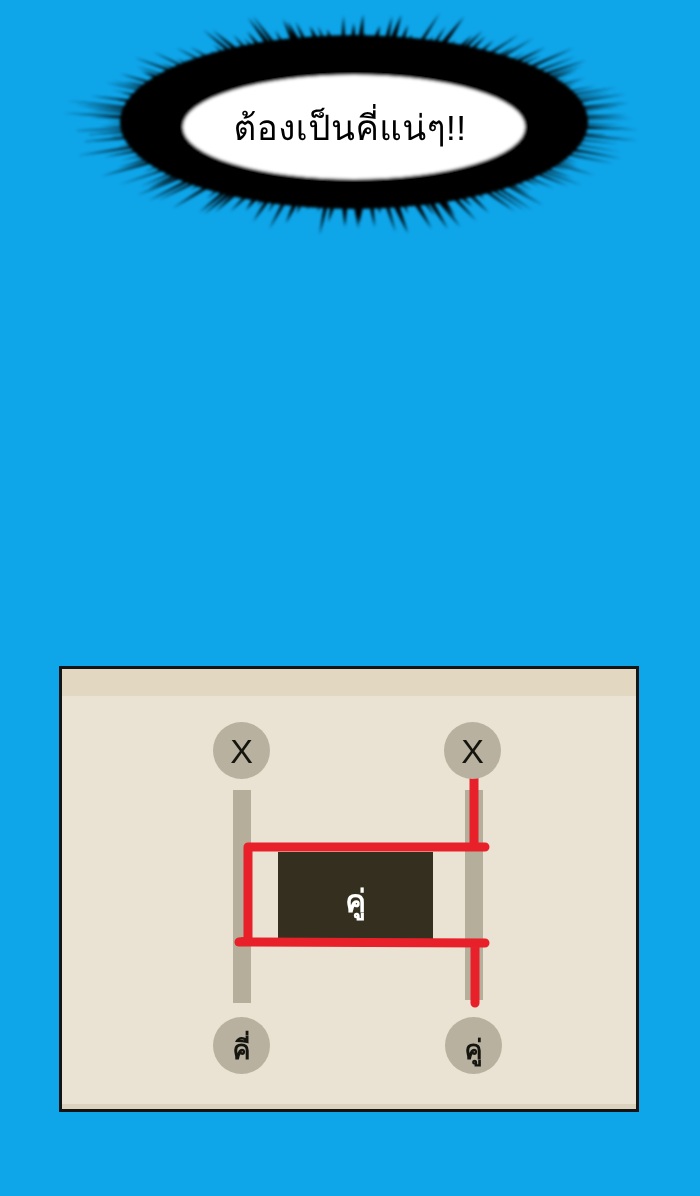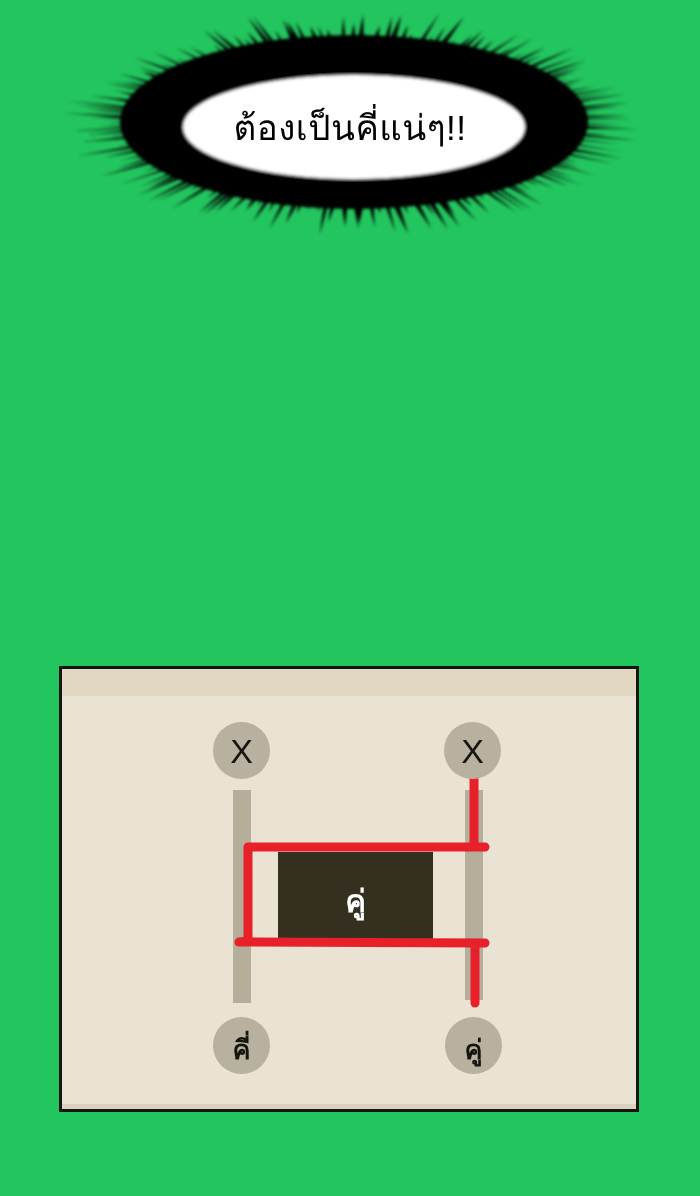--- a/index.html
+++ b/index.html
@@ -1,17 +1,17 @@
 <!DOCTYPE html>
 <html style="--panel-bg: #EAE3D3; --top-band: #E2D8C2; --node-fill: #B8B19F; --rail-fill: #B5AE9B; --box-fill: #352F20; --path-red: #E8202A;"><head>
 <meta charset="utf-8">
 <style>
   html,body{margin:0;padding:0;}
   body{background:#ffffff;font-family:"Liberation Sans","DejaVu Sans",sans-serif;}
-  .page{position:relative;width:700px;height:1196px;background:#22c55e;overflow:hidden;}
+  .page{position:relative;width:700px;height:1196px;background:#0ea5e9;overflow:hidden;}
 
   
   .bubble{position:absolute;left:0;top:0;width:700px;height:254px;}
   .bubble svg{position:absolute;left:0;top:0;}
   .bubble-text{
     position:absolute;left:0;top:0;width:700px;height:250px;
     display:flex;align-items:center;justify-content:center;
     font-size:35px;color:#000;letter-spacing:0.5px;padding-top:4px;box-sizing:border-box;
   }
 

